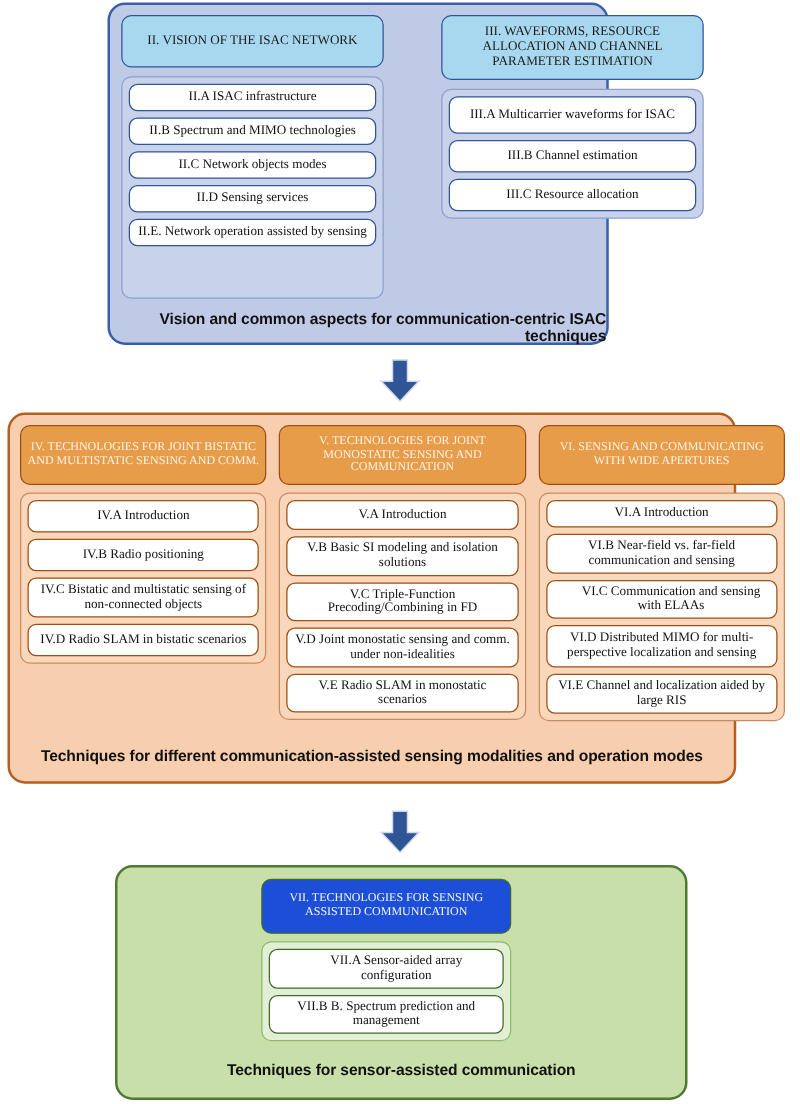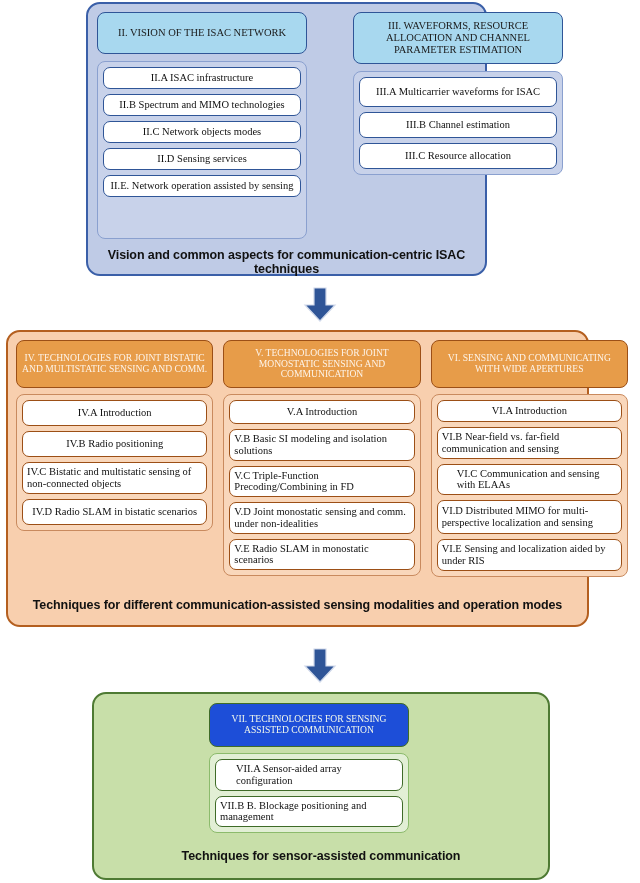--- a/index.html
+++ b/index.html
@@ -47,20 +47,21 @@
     border-radius: 8px;
     padding: 5px 5px 5px 5px;
     display: flex;
     flex-direction: column;
     gap: 5px;
   }
   .item {
     box-sizing: border-box;
     background: #ffffff;
     border-radius: 7px;
+    text-align: center;
     display: flex;
     align-items: center;
     justify-content: center;
     line-height: 1.12;
     padding: 3px 4px;
     font-size: 10.5px;
     color: #111111;
   }
   .caption {
     text-align: center;
@@ -103,20 +104,21 @@
   }
   #sec-blue .item {
     border: 1.6px solid #2f5597;
     min-height: 22px;
   }
   #sec-blue .caption {
     position: absolute;
     left: 0;
     right: 0;
     top: 244px;
+    text-align: right;
   }
 
   
   #sec-orange {
     left: 6px;
     top: 330px;
     width: 583px;
     height: 297px;
     background: #f8cfae;
     border: 2px solid #b45f1f;
@@ -260,36 +262,36 @@
       </div>
     </div>
 
     <div class="col">
       <div class="col-header">VI. SENSING AND COMMUNICATING WITH WIDE APERTURES</div>
       <div class="panel">
         <div class="item" style="min-height:22px;">VI.A Introduction</div>
         <div class="item" style="min-height:24px;">VI.B Near-field vs. far-field communication and sensing</div>
         <div class="item" style="min-height:24px;padding-left:19px;">VI.C  Communication and sensing with ELAAs</div>
         <div class="item" style="min-height:34px;">VI.D Distributed MIMO for multi-perspective localization and sensing</div>
-        <div class="item" style="min-height:24px;">VI.E Sensing and localization aided by under RIS</div>
+        <div class="item" style="min-height:24px;">VI.E Channel and localization aided by large RIS</div>
       </div>
     </div>
 
   </div>
   <div class="caption">Techniques for different communication-assisted sensing modalities and operation modes</div>
 </div>
 
 <div class="arrow" id="arrow-2">
   <svg width="34" height="36" viewBox="0 0 34 36" aria-hidden="true">
     <polygon points="11,1 23,1 23,18 32,18 17,34 2,18 11,18" fill="#2f5597" stroke="#cfd8ea" stroke-width="1.2"></polygon>
   </svg>
 </div>
 
 <div class="section" id="sec-green">
   <div class="green-stack">
     <div class="col-header">VII. TECHNOLOGIES FOR SENSING ASSISTED COMMUNICATION</div>
     <div class="panel">
       <div class="item" style="min-height:28px;padding-left:20px;">VII.A Sensor-aided array configuration</div>
-      <div class="item" style="min-height:28px;">VII.B B. Blockage positioning and management</div>
+      <div class="item" style="min-height:28px;">VII.B B. Spectrum prediction and management</div>
     </div>
   </div>
   <div class="caption">Techniques for sensor-assisted communication</div>
 </div>
 
 </body></html>

